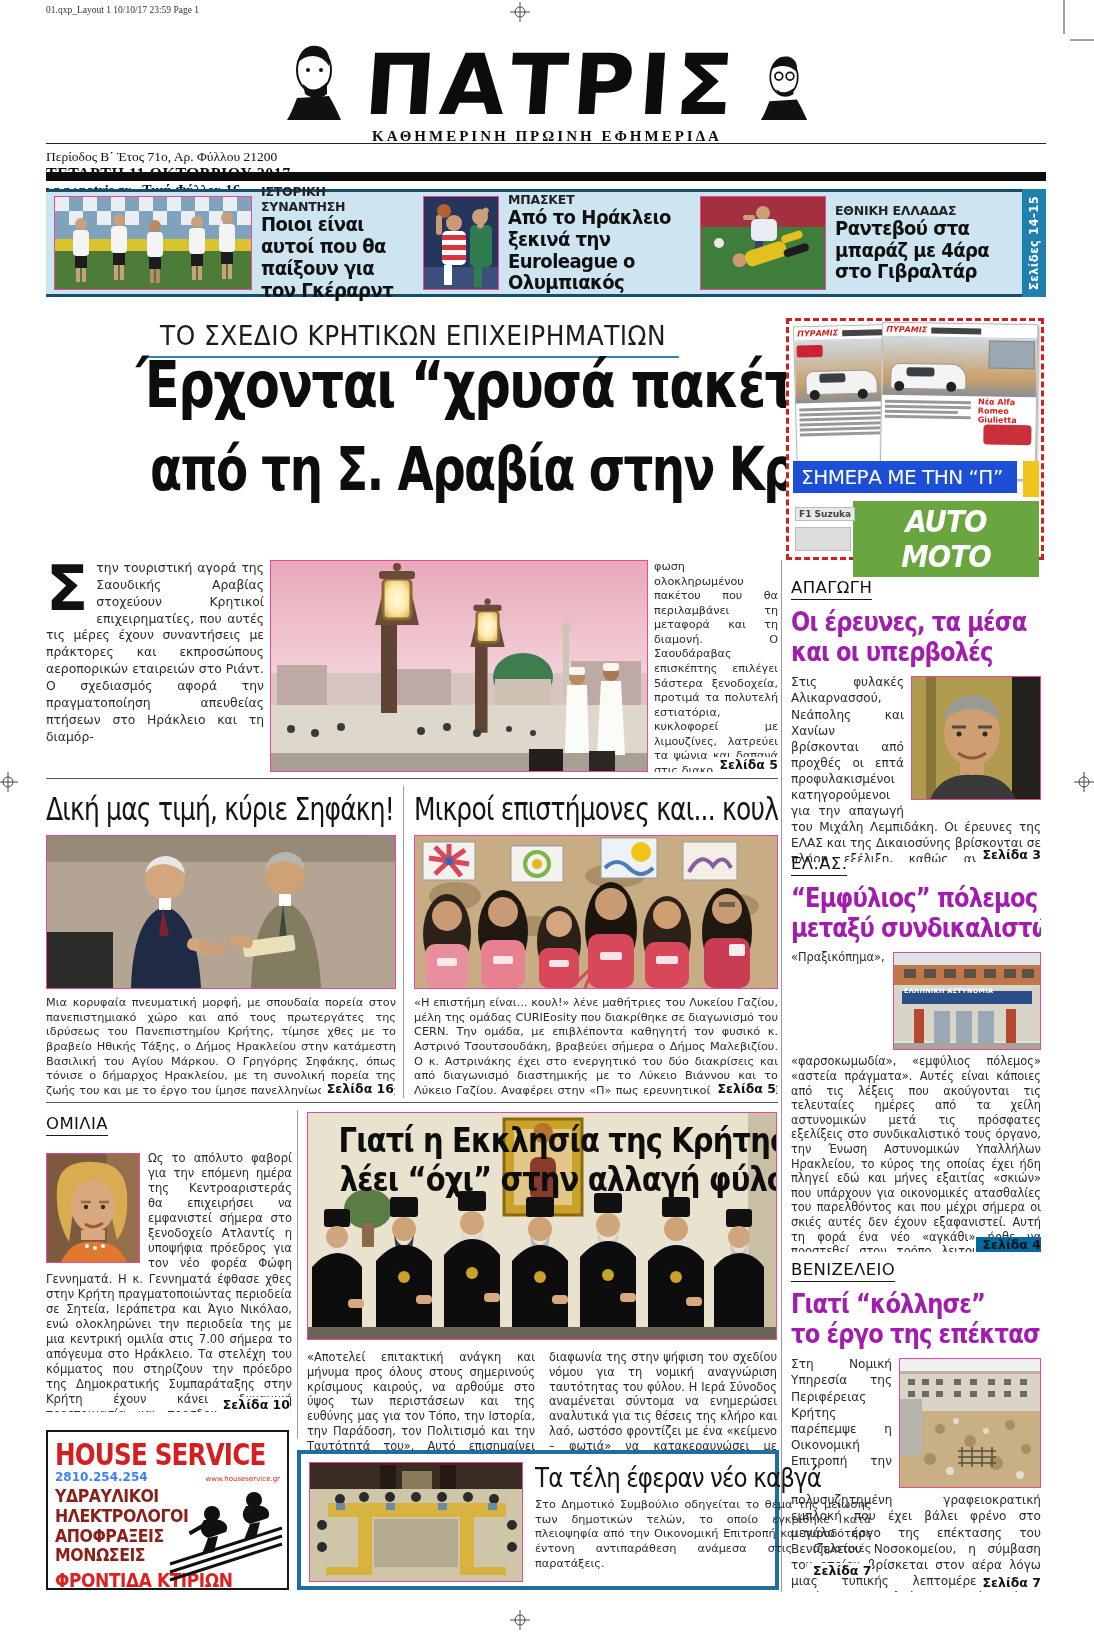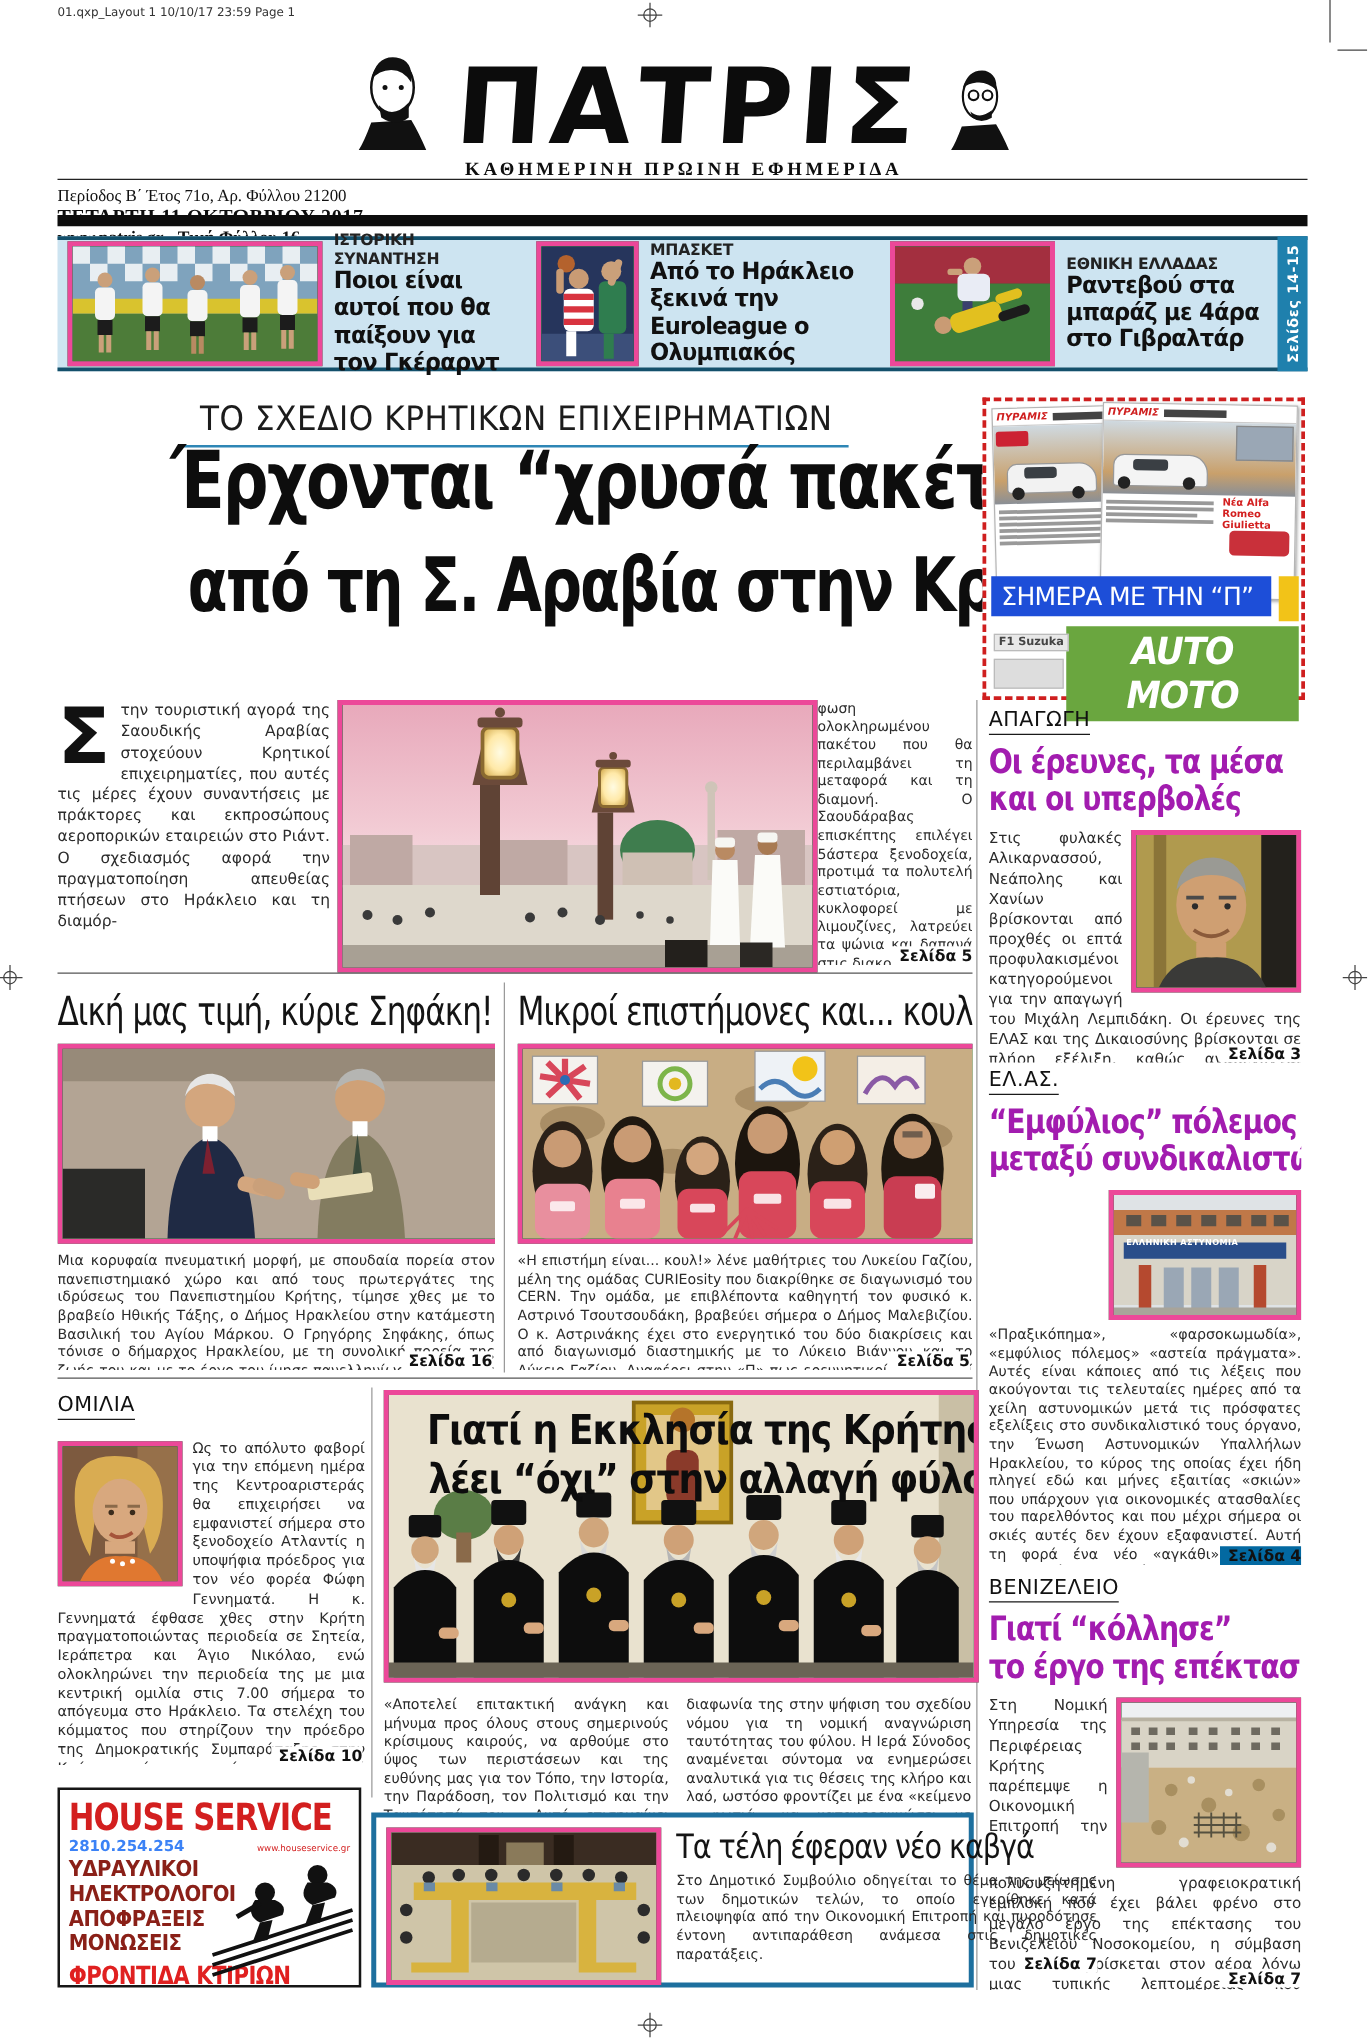--- a/index.html
+++ b/index.html
@@ -1,20 +1,20 @@
 <!DOCTYPE html>
 <html><head>
 <meta charset="utf-8">
 <style>
   html,body{margin:0;padding:0;background:#fff;}
   .page{position:relative;width:1094px;height:1632px;background:#fff;overflow:hidden;
         font-family:"DejaVu Sans","Liberation Sans",sans-serif;color:#1a1a1a;}
   .abs{position:absolute;}
   .serif{font-family:"Liberation Serif","DejaVu Serif",serif;}
-  .photo{border:4px solid #ec4899;overflow:hidden;background:#15803d;}
+  .photo{border:1px solid #ec4899;overflow:hidden;background:#3b82f6;}
   .photo svg{display:block;width:100%;height:100%;}
   .body{font-size:12.2px;line-height:1.36;text-align:justify;color:#2b2b2b;}
   .pref{font-weight:bold;font-size:12.5px;color:#111;}
   .kick{display:inline-block;font-size:16.5px;letter-spacing:.4px;color:#111;
         border-bottom:1.6px solid #1a1a1a;padding-bottom:2px;margin-bottom:7px;}
   .railhead{font-size:27px;line-height:1.1;letter-spacing:-1px;color:#a21caf;font-weight:700;}
   .railhead span{display:inline-block;transform:scaleX(.84);transform-origin:left;white-space:nowrap;}
   .secthead span{display:inline-block;transform:scaleX(.78);transform-origin:left;white-space:nowrap;
         font-size:32px;font-weight:400;letter-spacing:-1px;color:#141414;}
   .vline{width:1px;background:#9a9a9a;}
@@ -24,21 +24,21 @@
   .tkick{font-size:12.5px;font-weight:800;letter-spacing:-.2px;color:#222;}
   .thead{font-size:19px;font-weight:900;line-height:1.15;letter-spacing:-.6px;color:#101010;
          transform:scaleX(.95);transform-origin:left;}
   .clip{overflow:hidden;}
 </style>
 </head>
 <body>
 
 <div class="page">
 
-  <div class="abs" style="left:46px;top:5px;font-size:9.5px;color:#333;">01.qxp_Layout 1  10/10/17  23:59  Page 1</div>
+  <div class="abs" style="left:46px;top:5px;font-size:9.5px;color:#333;font-family:Liberation Serif, serif;">01.qxp_Layout 1  10/10/17  23:59  Page 1</div>
   <svg class="abs" style="left:510px;top:2px;" width="20" height="20">
     <circle class="mark" cx="10" cy="10" r="5"></circle>
       <path class="mark" d="M10 0V20M0 10H20"></path>
     </svg>
   <svg class="abs" style="left:1058px;top:0;" width="36" height="60">
     <path class="mark" d="M6 0V34M12 40H36"></path>
     </svg>
   <svg class="abs" style="left:0px;top:772px;" width="20" height="20">
     <circle class="mark" cx="8" cy="10" r="5"></circle>
       <path class="mark" d="M8 0V20M-2 10H18"></path>
@@ -352,21 +352,21 @@
 
   <div class="abs clip" style="top:560px;left:654px;width:124px;height:212px;">
     <div class="body" style="font-size:11.2px;line-height:1.3;">φωση ολοκληρωμένου πακέτου που θα περιλαμβάνει τη μεταφορά και τη διαμονή. Ο Σαουδάραβας επισκέπτης επιλέγει 5άστερα ξενοδοχεία, προτιμά τα πολυτελή εστιατόρια, κυκλοφορεί με λιμουζίνες, λατρεύει τα ψώνια και δαπανά στις διακοπές του 6-7 φορές περισσότερα χρήματα από το μέσο τουρίστα.</div>
     <div class="pref abs" style="right:0;bottom:0;background:#fff;padding-left:6px;">Σελίδα 5</div>
   </div>
 
   <div class="abs vline" style="left:781px;top:560px;height:1032px;"></div>
 
   <div class="abs" style="left:791px;top:562px;width:250px;height:1030px;">
 
-    <div class="abs clip" style="top:4px;left:0;right:0;height:284px;">
+    <div class="abs clip" style="top:16px;left:0;right:0;height:284px;">
       <div class="kick">ΑΠΑΓΩΓΗ</div>
       <div class="railhead"><span>Οι έρευνες, τα μέσα</span><br>
         <span>και οι υπερβολές</span></div>
       <div style="margin-top:8px;">
         <div class="photo" style="float:right;width:128px;height:122px;margin:2px 0 4px 7px;">
           <svg viewBox="0 0 128 122" preserveAspectRatio="none">
             <rect width="128" height="122" fill="#b09a4e"></rect>
             <rect x="14" width="10" height="122" fill="#8a7438"></rect>
               <rect x="100" width="28" height="122" fill="#23211c"></rect>
             <ellipse cx="60" cy="56" rx="28" ry="33" fill="#cf9f72"></ellipse>

